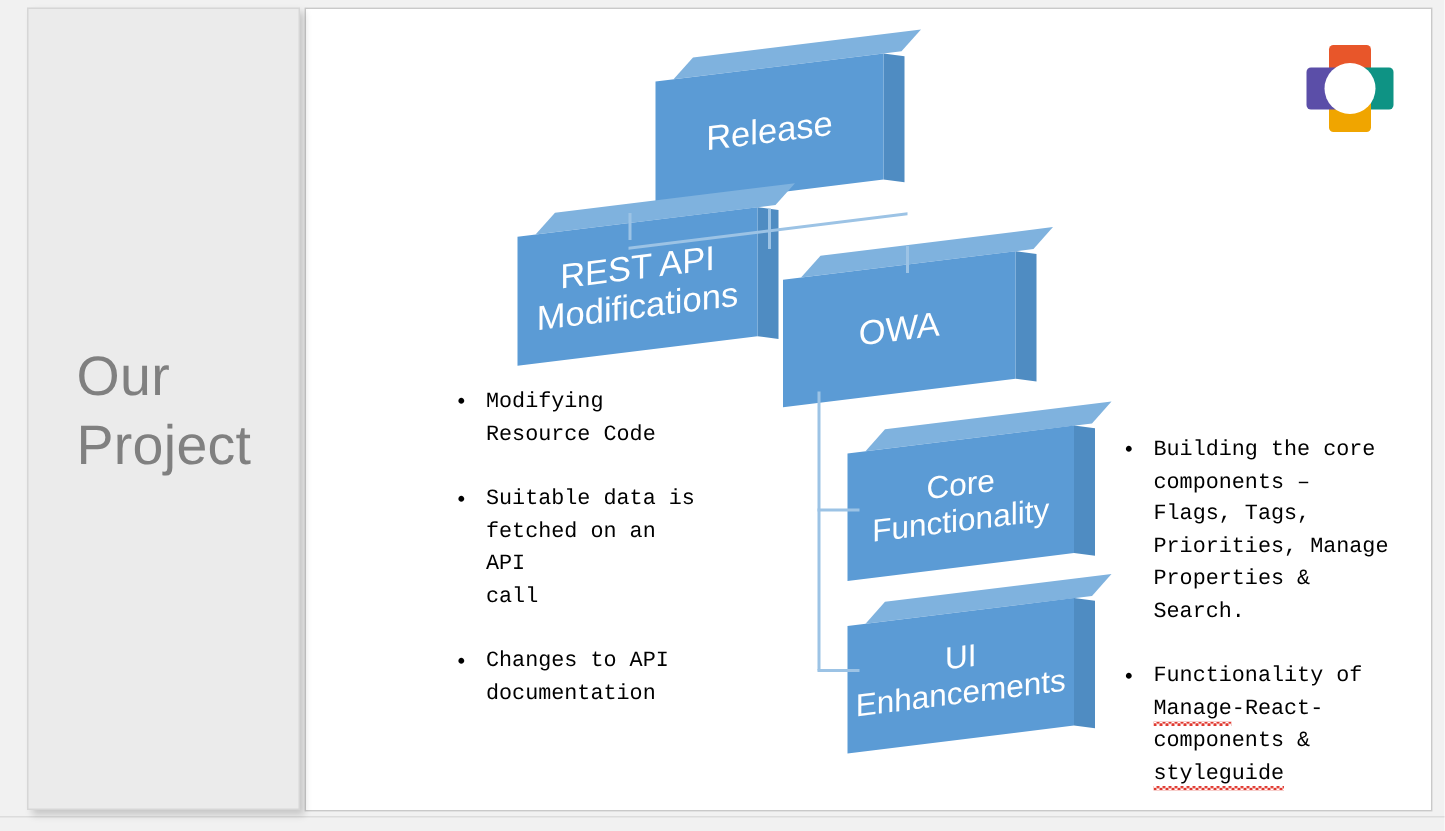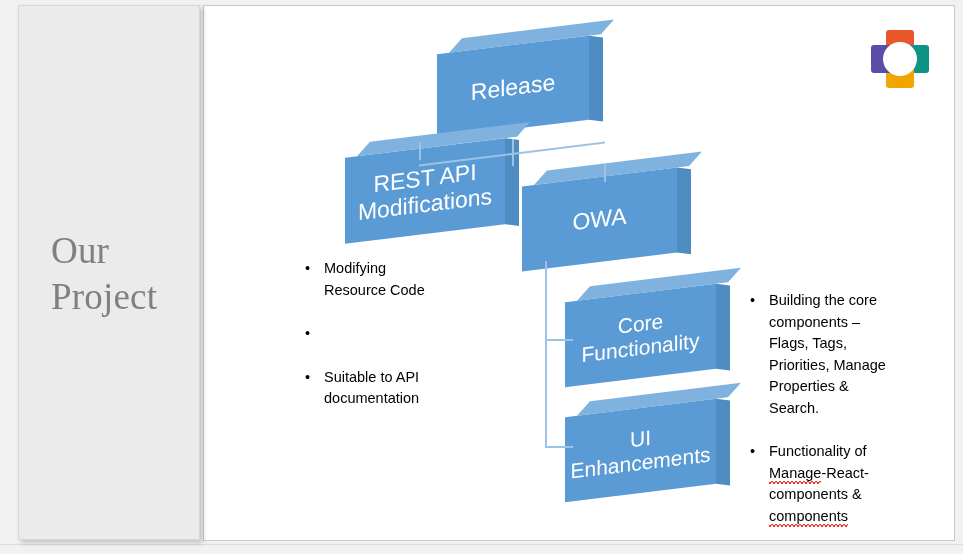--- a/index.html
+++ b/index.html
@@ -56,21 +56,21 @@
     box-shadow: 3px 3px 5px rgba(0,0,0,0.18);
   }
   .title-text {
     position: absolute;
     left: 32px;
     top: 222px;
     width: 150px;
     color: #808080;
     font-size: 37px;
     line-height: 46px;
-    font-family: Liberation Serif, serif;
+    font-family: Liberation Sans, sans-serif;
     font-weight: 300;
     white-space: pre-line;
     letter-spacing: 0.2px;
   }
 
   
   .logo {
     position: absolute;
     left: 869px;
     top: 28px;
@@ -171,20 +171,21 @@
   }
   .bullets .dot {
     width: 19px;
     flex: 0 0 19px;
     font-size: 14.5px;
     line-height: 21.5px;
   }
   .bullets .btext {
     flex: 1;
     white-space: pre-line;
+    font-family: Liberation Mono, monospace;
   }
   #bullets-left  { left: 305px; top: 258px; width: 165px; }
   #bullets-right { left: 750px; top: 290px; width: 200px; }
 
   .spell {
     background-image:
       radial-gradient(circle at 1px 2.2px, #e03a30 1.1px, rgba(0,0,0,0) 1.3px),
       radial-gradient(circle at 3px 0.4px, #e03a30 1.1px, rgba(0,0,0,0) 1.3px);
     background-size: 4px 3px;
     background-repeat: repeat-x;
@@ -273,40 +274,43 @@
   </div>
 
   <div class="bullets" id="bullets-left">
     <div class="bullet">
       <span class="dot">•</span>
       <span class="btext">Modifying
 Resource Code</span>
     </div>
     <div class="bullet">
       <span class="dot">•</span>
-    </div>
-    <div class="bullet">
-      <span class="dot">•</span>
-      <span class="btext">Suitable to API
+      <span class="btext">Suitable data is
+fetched on an API
+call</span>
+    </div>
+    <div class="bullet">
+      <span class="dot">•</span>
+      <span class="btext">Changes to API
 documentation</span>
     </div>
   </div>
 
   <div class="bullets" id="bullets-right">
     <div class="bullet">
       <span class="dot">•</span>
       <span class="btext"><span>Building the core
 components –
 Flags, Tags,
 Priorities, Manage
 Properties &amp;
 Search.</span></span>
     </div>
     <div class="bullet">
       <span class="dot">•</span>
       <span class="btext"><span>Functionality of
 </span><span class="spell">Manage</span><span>-React-
 components &amp;
-</span><span class="spell">components</span></span>
+</span><span class="spell">styleguide</span></span>
     </div>
   </div>
 
 </div>
 
 </body></html>

